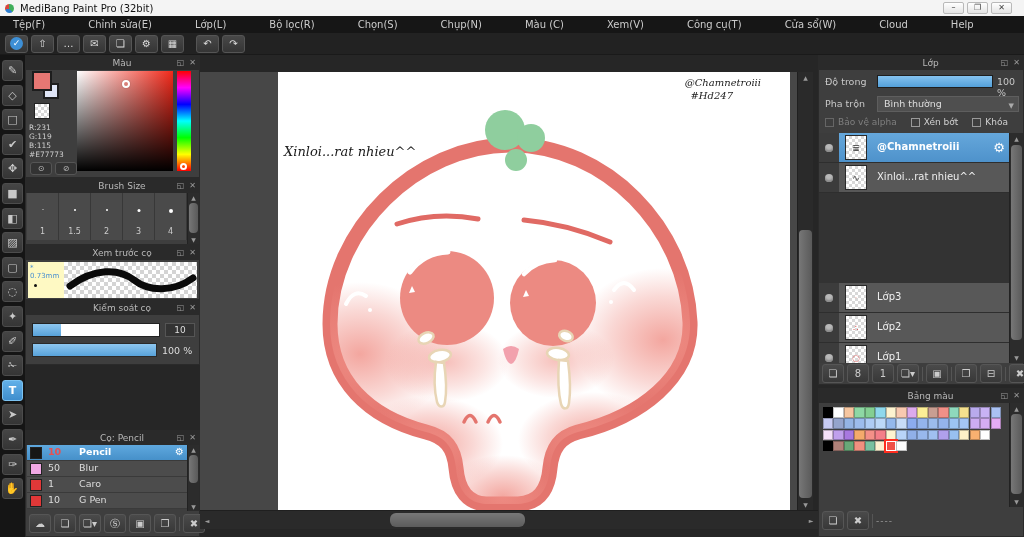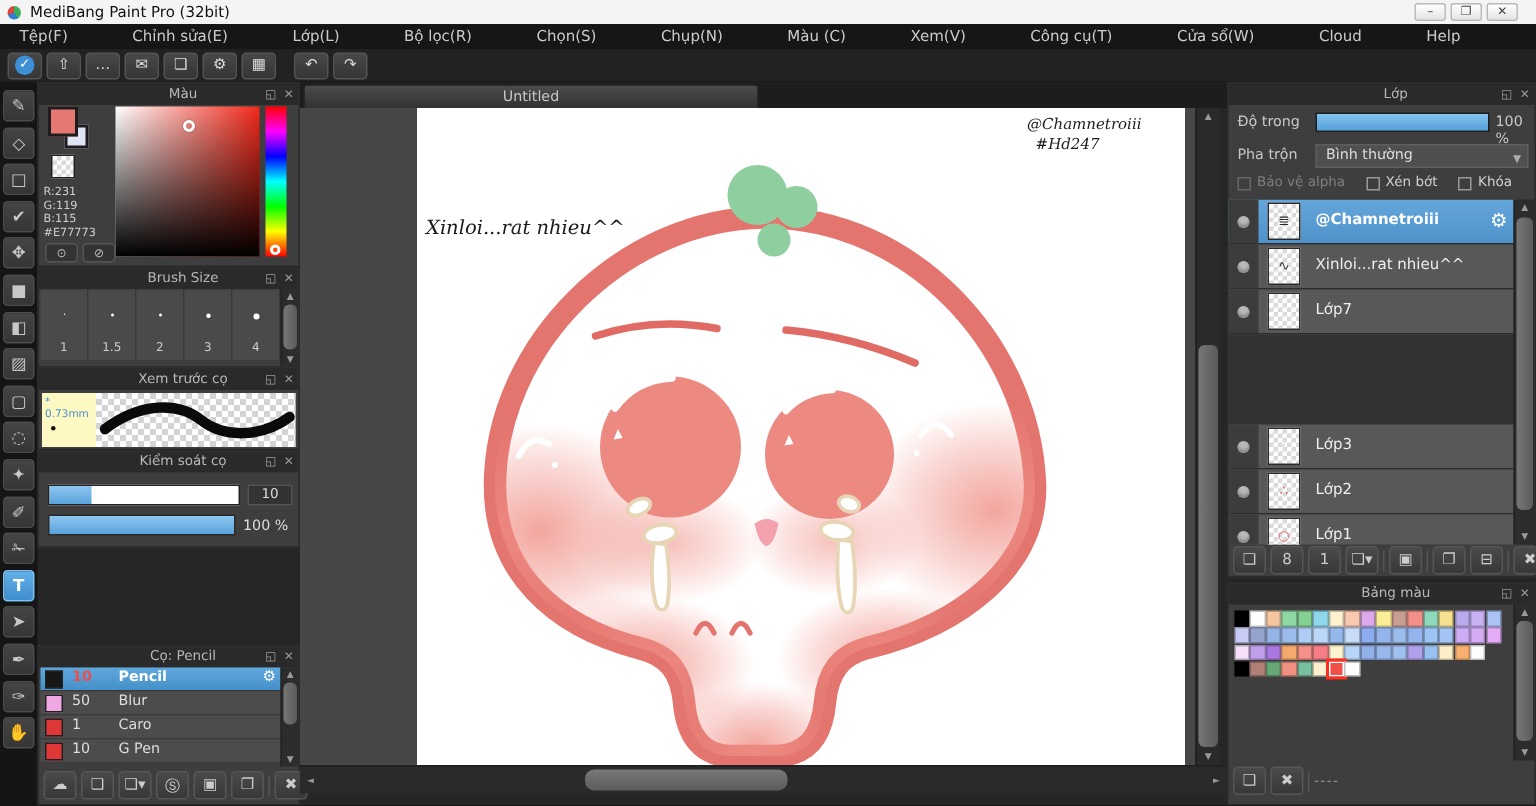--- a/index.html
+++ b/index.html
@@ -330,23 +330,20 @@
         <div class="fbtn">❏</div>
         <div class="fbtn">❏▾</div>
         <div class="fbtn">Ⓢ</div>
         <div class="fbtn">▣</div>
         <div class="fbtn">❐</div>
         <span class="fsep"></span>
         <div class="fbtn">✖</div>
       </div>
   </div>
 
-  <div class="tabbar">
-    <div class="tab">Untitled</div>
-  </div>
 
   <div class="work">
     <div class="paper">
       <svg width="512" height="438" viewBox="0 0 512 438">
         <defs>
           <radialGradient id="blush">
             <stop offset="0" stop-color="#f09087" stop-opacity="0.8"></stop>
             <stop offset="0.6" stop-color="#f09087" stop-opacity="0.35"></stop>
             <stop offset="1" stop-color="#f09087" stop-opacity="0"></stop>
           </radialGradient>
@@ -457,27 +454,20 @@
           <div class="lthumb checker-sm" style="color: rgb(43, 43, 43);">≣</div>
           <span class="lname">@Chamnetroiii</span>
           <span class="lgear">⚙</span>
         </div>
         <div class="lrow" style="top: 30px;">
           <div class="leye">
             <span class="dot"></span>
           </div>
           <div class="lthumb checker-sm" style="color: rgb(58, 58, 58);">∿</div>
           <span class="lname">Xinloi...rat nhieu^^</span>
-        </div>
-        <div class="lrow" style="top: 60px;">
-          <div class="leye">
-            <span class="dot"></span>
-          </div>
-          <div class="lthumb checker-sm" style="color: rgb(153, 153, 153);"></div>
-          <span class="lname">Lớp7</span>
         </div>
         <div class="lrow" style="top: 150px;">
           <div class="leye">
             <span class="dot"></span>
           </div>
           <div class="lthumb checker-sm" style="color: rgb(234, 182, 176);">·</div>
           <span class="lname">Lớp3</span>
         </div>
         <div class="lrow" style="top: 180px;">
           <div class="leye">

